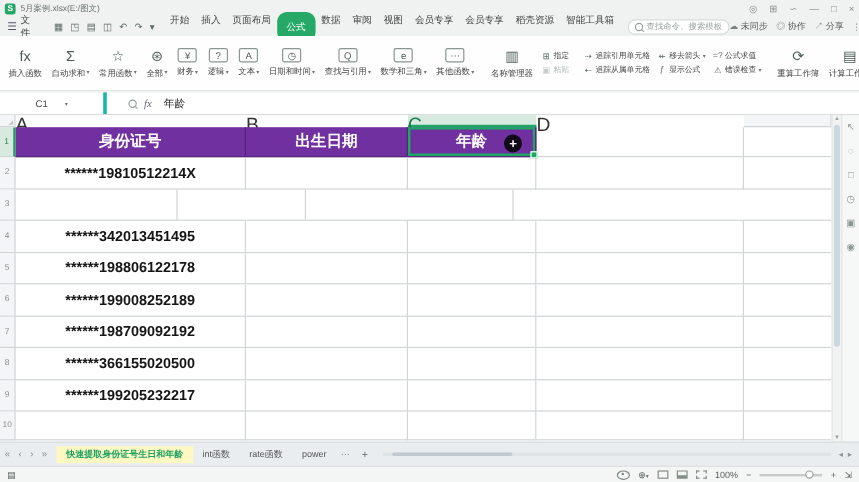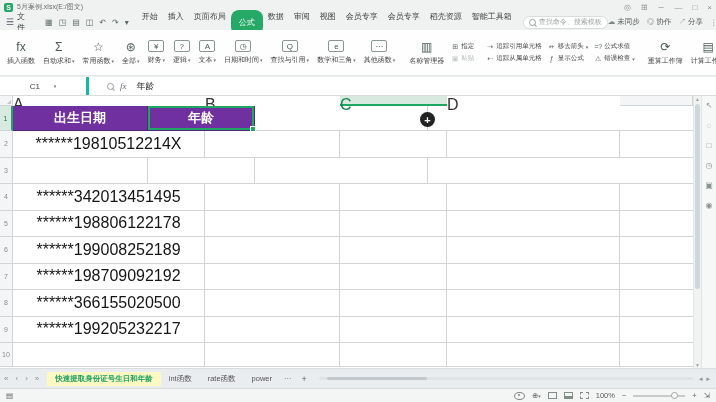--- a/index.html
+++ b/index.html
@@ -69,21 +69,21 @@
   .grow>div{box-sizing:border-box;border-right:1px solid var(--gl);border-bottom:1px solid var(--gl)}
   .rn{width:13px;background:var(--hb);font-size:7px;color:#86908b;display:flex;align-items:center;justify-content:center;cursor:default}
   .rn.active{background:#d8e9e0;color:#17804f;border-right:2px solid var(--sel)}
   .ca{width:192px}.cb{width:135px}.cc{width:107px}.cd{width:173px}.ce{flex:1;border-right:none!important}
   .hrow{height:25px}
   .hrow .hcell{background:var(--purple);color:#fff;font-weight:bold;font-size:13px;
                display:flex;align-items:center;justify-content:center;border-right:1px solid #55267b!important;
                border-bottom:1px solid #55267b!important;cursor:cell}
   .hrow .selcell{position:relative;box-shadow:inset 0 0 0 2px var(--sel)}
   .hrow .selcell::after{content:"";position:absolute;right:-2px;bottom:-2px;width:4px;height:4px;background:var(--sel);border:1px solid #fff}
-  .drow .ca{font-weight:normal;font-size:16px;color:#151515;display:flex;align-items:center;justify-content:center;cursor:cell}
+  .drow .ca{font-weight:bold;font-size:12px;color:#151515;display:flex;align-items:center;justify-content:center;cursor:cell}
   .lastrow{height:24px}
 
   
   .cursor{position:absolute;left:420px;top:112px;width:15px;height:15px;border-radius:50%;background:rgba(5,5,5,.88);
           color:#fff;font-size:11px;font-weight:bold;display:flex;align-items:center;justify-content:center;z-index:9}
 
   
   .vscroll{position:absolute;top:96px;left:693px;width:8px;height:272px;background:#f1f3f2;border-left:1px solid #e4e7e5;
            box-sizing:border-box;font-size:5px;color:#9aa39f;text-align:center}
   .vthumb{position:absolute;top:8px;left:1px;width:5px;height:185px;background:#ccd7de;border-radius:3px}
@@ -345,20 +345,21 @@
   <div class="colh">
     <div class="corner"></div>
     <span style="display:contents">
       
     <div class="cl">A</div><div class="cl">B</div><div class="cl active">C</div><div class="cl">D</div></span>
     <div class="fill"></div>
   </div>
 
   <div class="grow hrow">
     <div class="rn active">1</div>
+    <div class="ca hcell">身份证号</div>
     <div class="cb hcell">出生日期</div>
     <div class="cc hcell selcell">年龄</div>
     <div class="cd"></div>
     <div class="ce"></div>
   </div>
 
   <span style="display:contents">
     
   
       <div class="grow drow">

